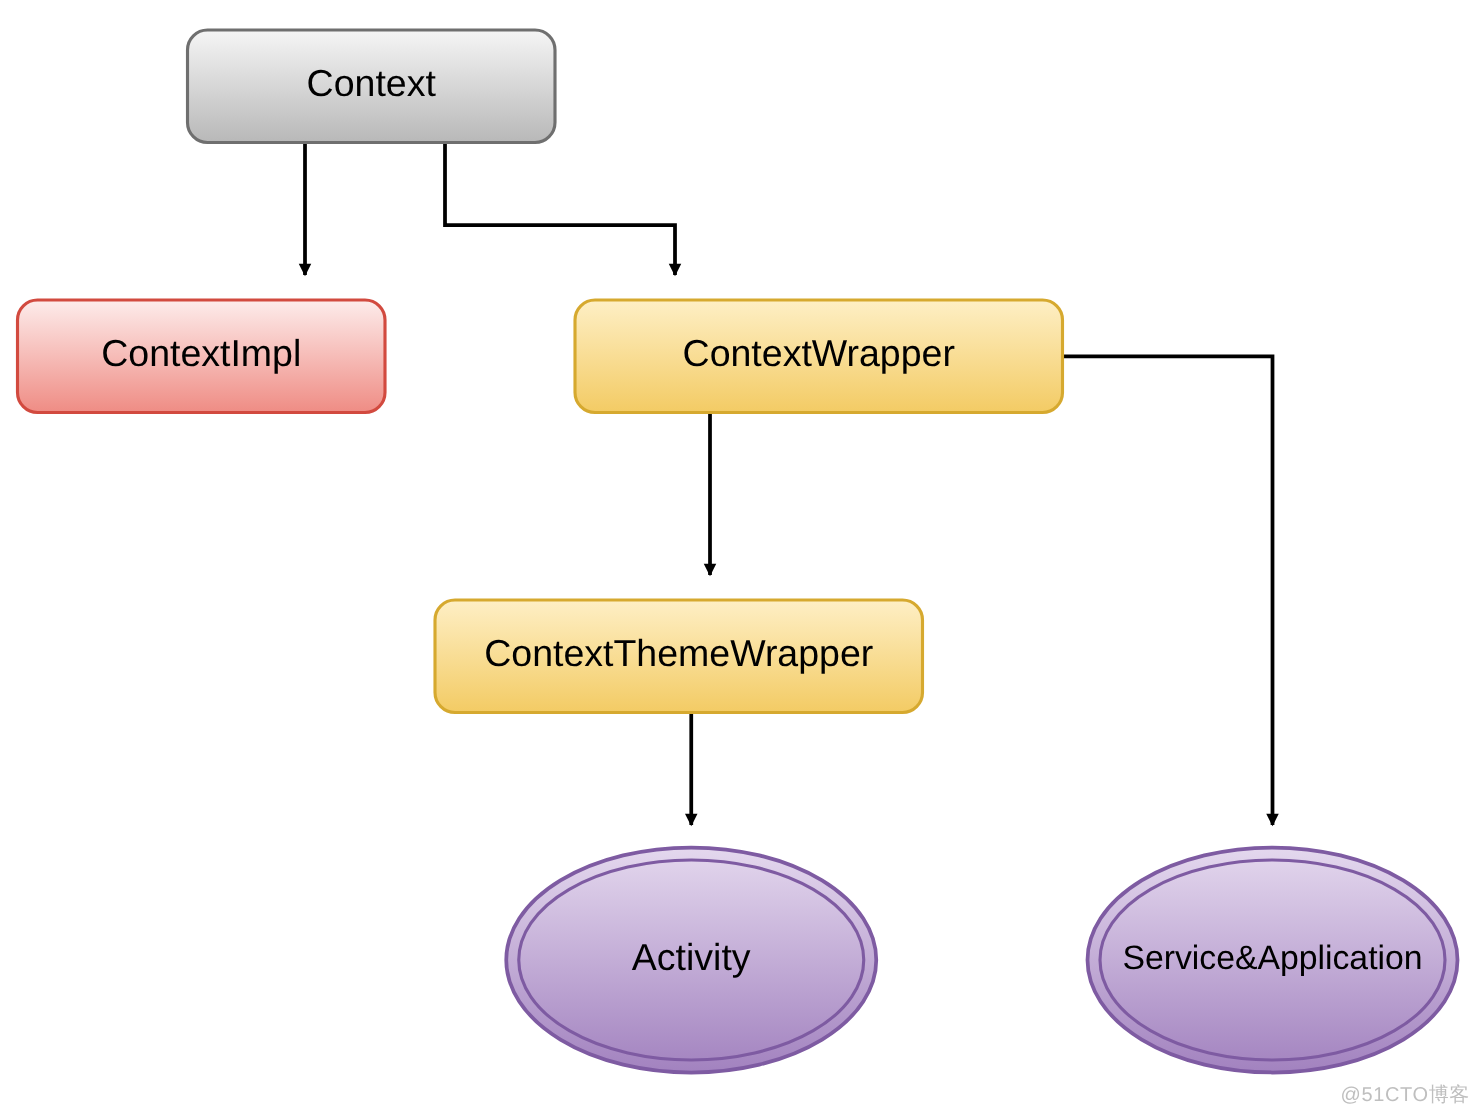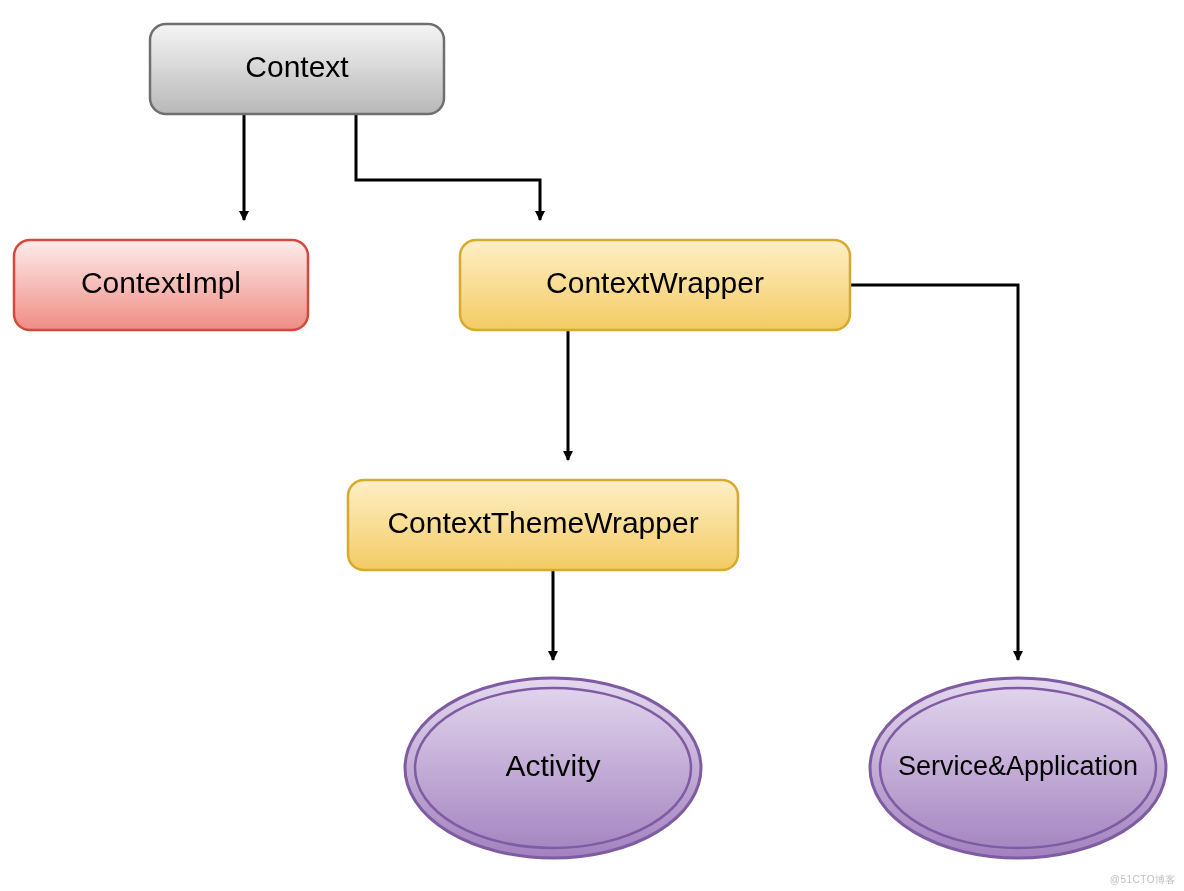--- a/index.html
+++ b/index.html
@@ -14,21 +14,21 @@
   }
   svg {
     position: absolute;
     top: 0;
     left: 0;
   }
   .watermark {
     position: absolute;
     right: 8px;
     bottom: 4px;
-    font-size: 10px;
+    font-size: 16px;
     color: #bfbfbf;
     letter-spacing: 0.5px;
   }
   text {
     font-family: Arial, Helvetica, sans-serif;
   }
 </style>
 </head>
 <body>
 

